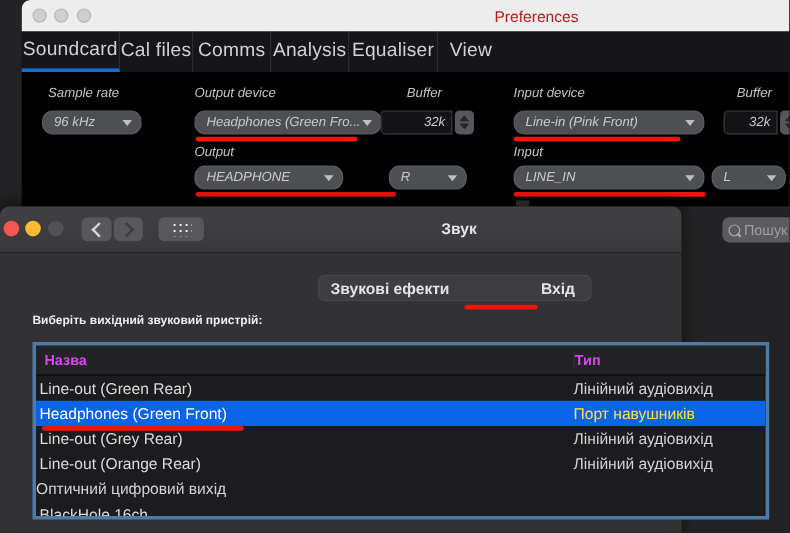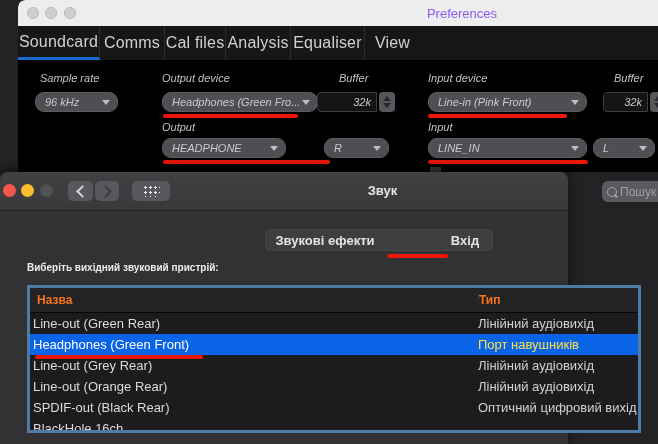--- a/index.html
+++ b/index.html
@@ -13,22 +13,22 @@
   #screen{position:relative;width:658px;height:444px;overflow:hidden;
     font-family:"Liberation Sans",sans-serif;background:#232325;}
 
   
   #prefs{position:absolute;left:18px;top:0;width:640px;height:172px;
     background:#1b1b1d;border-top-left-radius:7px;overflow:hidden;}
   .p-titlebar{position:relative;height:26px;background:#ededee;
     border-top-left-radius:7px;}
   .p-light{position:absolute;top:7px;width:12px;height:12px;border-radius:50%;
     background:#cfcfcf;border:1px solid #b7b7b7;box-sizing:border-box;}
-  .p-title{position:absolute;left:394px;width:100px;top:6px;text-align:center;
-    font-size:13px;color:#8b5cf6;white-space:nowrap;}
+  .p-title{position:absolute;left:394px;width:100px;top:6px;
+    font-size:13px;color:#b91c1c;white-space:nowrap;}
   .p-tabs{display:flex;height:34px;background:#161618;}
   .p-tab{box-sizing:border-box;border-right:1px solid #2c2c2e;color:#d0d1d3;
     font-size:16px;letter-spacing:.2px;display:flex;align-items:center;
     justify-content:center;cursor:default;}
   .p-tab.sel{border-bottom:3px solid var(--tab_underline_blue);}
   .p-content{position:relative;height:112px;background:#000000;font-style:italic;}
   .p-label{position:absolute;font-size:11px;color:#c2c3c5;white-space:nowrap;}
   .dd{position:absolute;height:20px;box-sizing:border-box;background:#4e4f52;
     border:1px solid #5c5d60;border-radius:9px;color:#c9cacc;font-size:11px;
     display:flex;align-items:center;padding:0 18px 0 9px;white-space:nowrap;
@@ -88,21 +88,21 @@
     font-weight:600;color:#e3e3e5;cursor:default;}
   .seg-item.sel{background:var(--segment_blue);color:#fff;border-radius:5px;margin-top:47px;}
 
   .heading{position:absolute;left:27px;top:90px;font-size:10px;font-weight:bold;
     color:#eeeef0;}
 
   .table{position:absolute;left:27px;top:113px;width:614px;height:148px;
     box-sizing:border-box;border:3px solid var(--focus_ring);background:#1c1c1e;
     overflow:hidden;}
   .thead{display:flex;height:24px;align-items:center;background:#232325;
-    border-bottom:1px solid #070709;font-size:12px;font-weight:bold;color:#f97316;}
+    border-bottom:1px solid #070709;font-size:12px;font-weight:bold;color:#d946ef;}
   .th-name{width:448px;box-sizing:border-box;padding-left:7px;}
   .th-type{flex:1;box-sizing:border-box;border-left:1px solid #323235;padding-left:0px;}
   .trow{display:flex;height:21px;align-items:center;font-size:13px;color:#dcdcde;}
   .trow.sel{background:var(--selection_blue);color:#fff;}
   .td-name{width:448px;box-sizing:border-box;padding-left:3px;white-space:nowrap;}
   .td-type{flex:1;white-space:nowrap;color:#d3d3d5;}
   .trow.sel .td-type{color:#fde047;}
 </style>
 </head>
 <body>
@@ -112,22 +112,22 @@
   <div id="prefs">
     <div class="p-titlebar">
       <span class="p-light" style="left:9px"></span>
       <span class="p-light" style="left:27px"></span>
       <span class="p-light" style="left:46px"></span>
       <span class="p-title">Preferences</span>
     </div>
 
     <div class="p-tabs">
       <div class="p-tab sel" style="width:82px">Soundcard</div>
+      <div class="p-tab" style="width:61px">Cal files</div>
       <div class="p-tab" style="width:65px">Comms</div>
-      <div class="p-tab" style="width:61px">Cal files</div>
       <div class="p-tab" style="width:65px">Analysis</div>
       <div class="p-tab" style="width:74px">Equaliser</div>
       <div class="p-tab" style="width:55px;border-right:none">View</div>
     </div>
 
     <div class="p-content">
 
       <span class="p-label" style="left:22px;top:12px">Sample rate</span>
       <span class="p-label" style="left:144px;top:12px">Output device</span>
       <span class="p-label" style="left:321px;top:12px">Buffer</span>
@@ -239,21 +239,20 @@
       </div>
       <div class="trow">
         <div class="td-name">Line-out (Grey Rear)</div>
         <div class="td-type">Лінійний аудіовихід</div>
       </div>
       <div class="trow">
         <div class="td-name">Line-out (Orange Rear)</div>
         <div class="td-type">Лінійний аудіовихід</div>
       </div>
       <div class="trow">
-        <div class="td-name">SPDIF-out (Black Rear)</div>
         <div class="td-type">Оптичний цифровий вихід</div>
       </div>
       <div class="trow">
         <div class="td-name">BlackHole 16ch</div>
         <div class="td-type"></div>
       </div>
       <div class="redline" style="left:5px;top:67px;width:168px"></div>
     </div>
   </div>
 </div>

